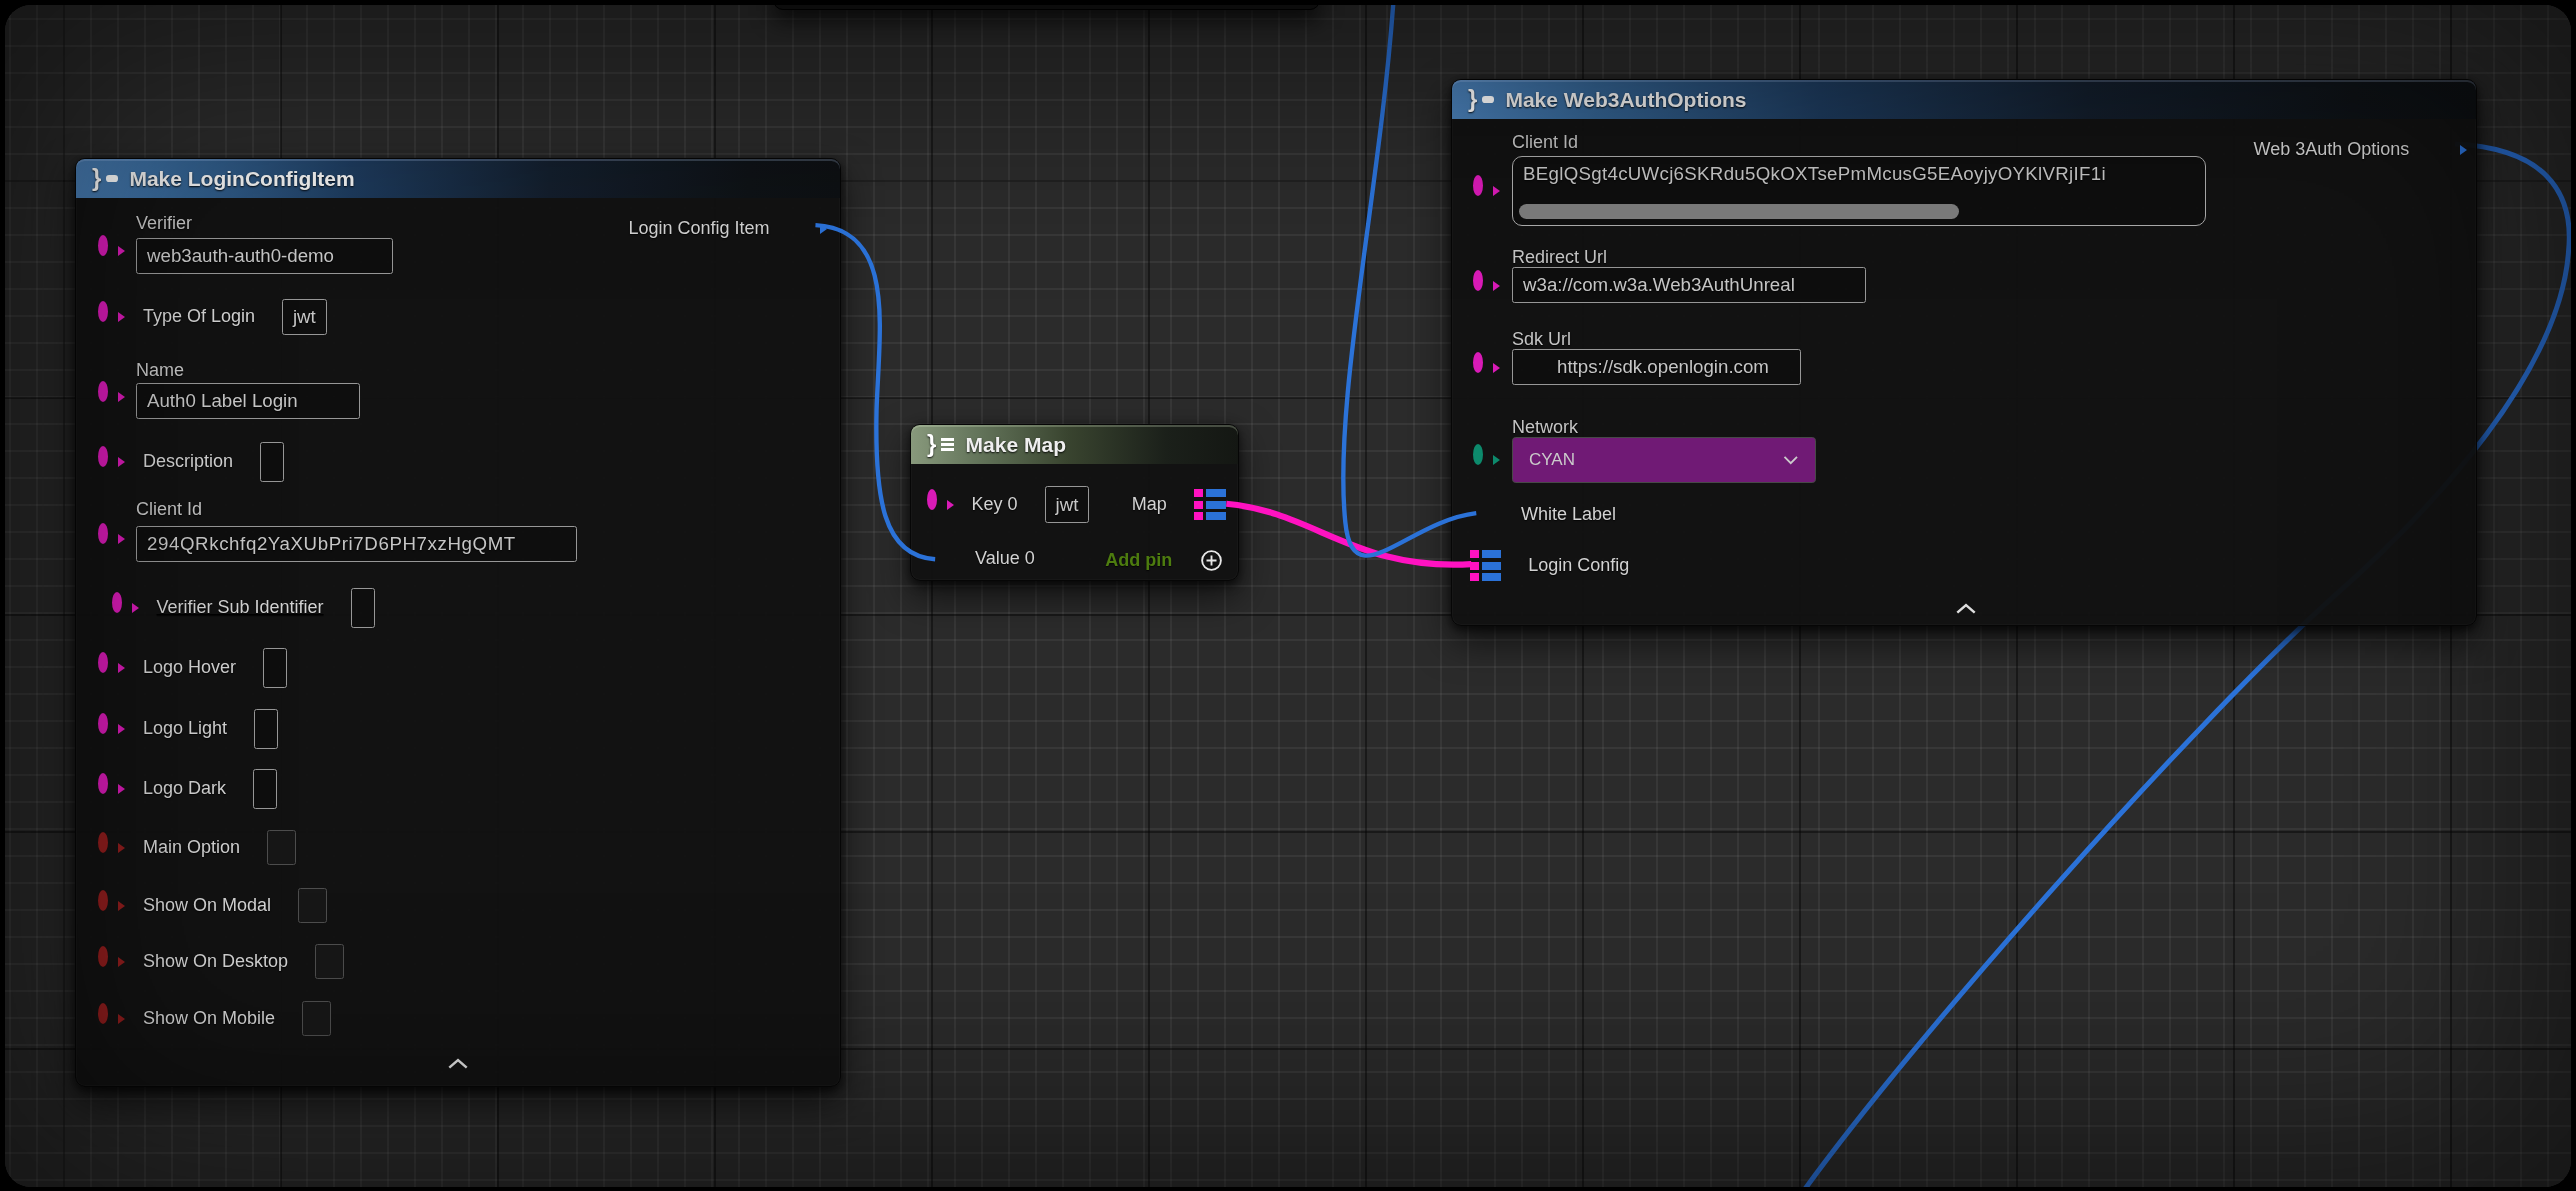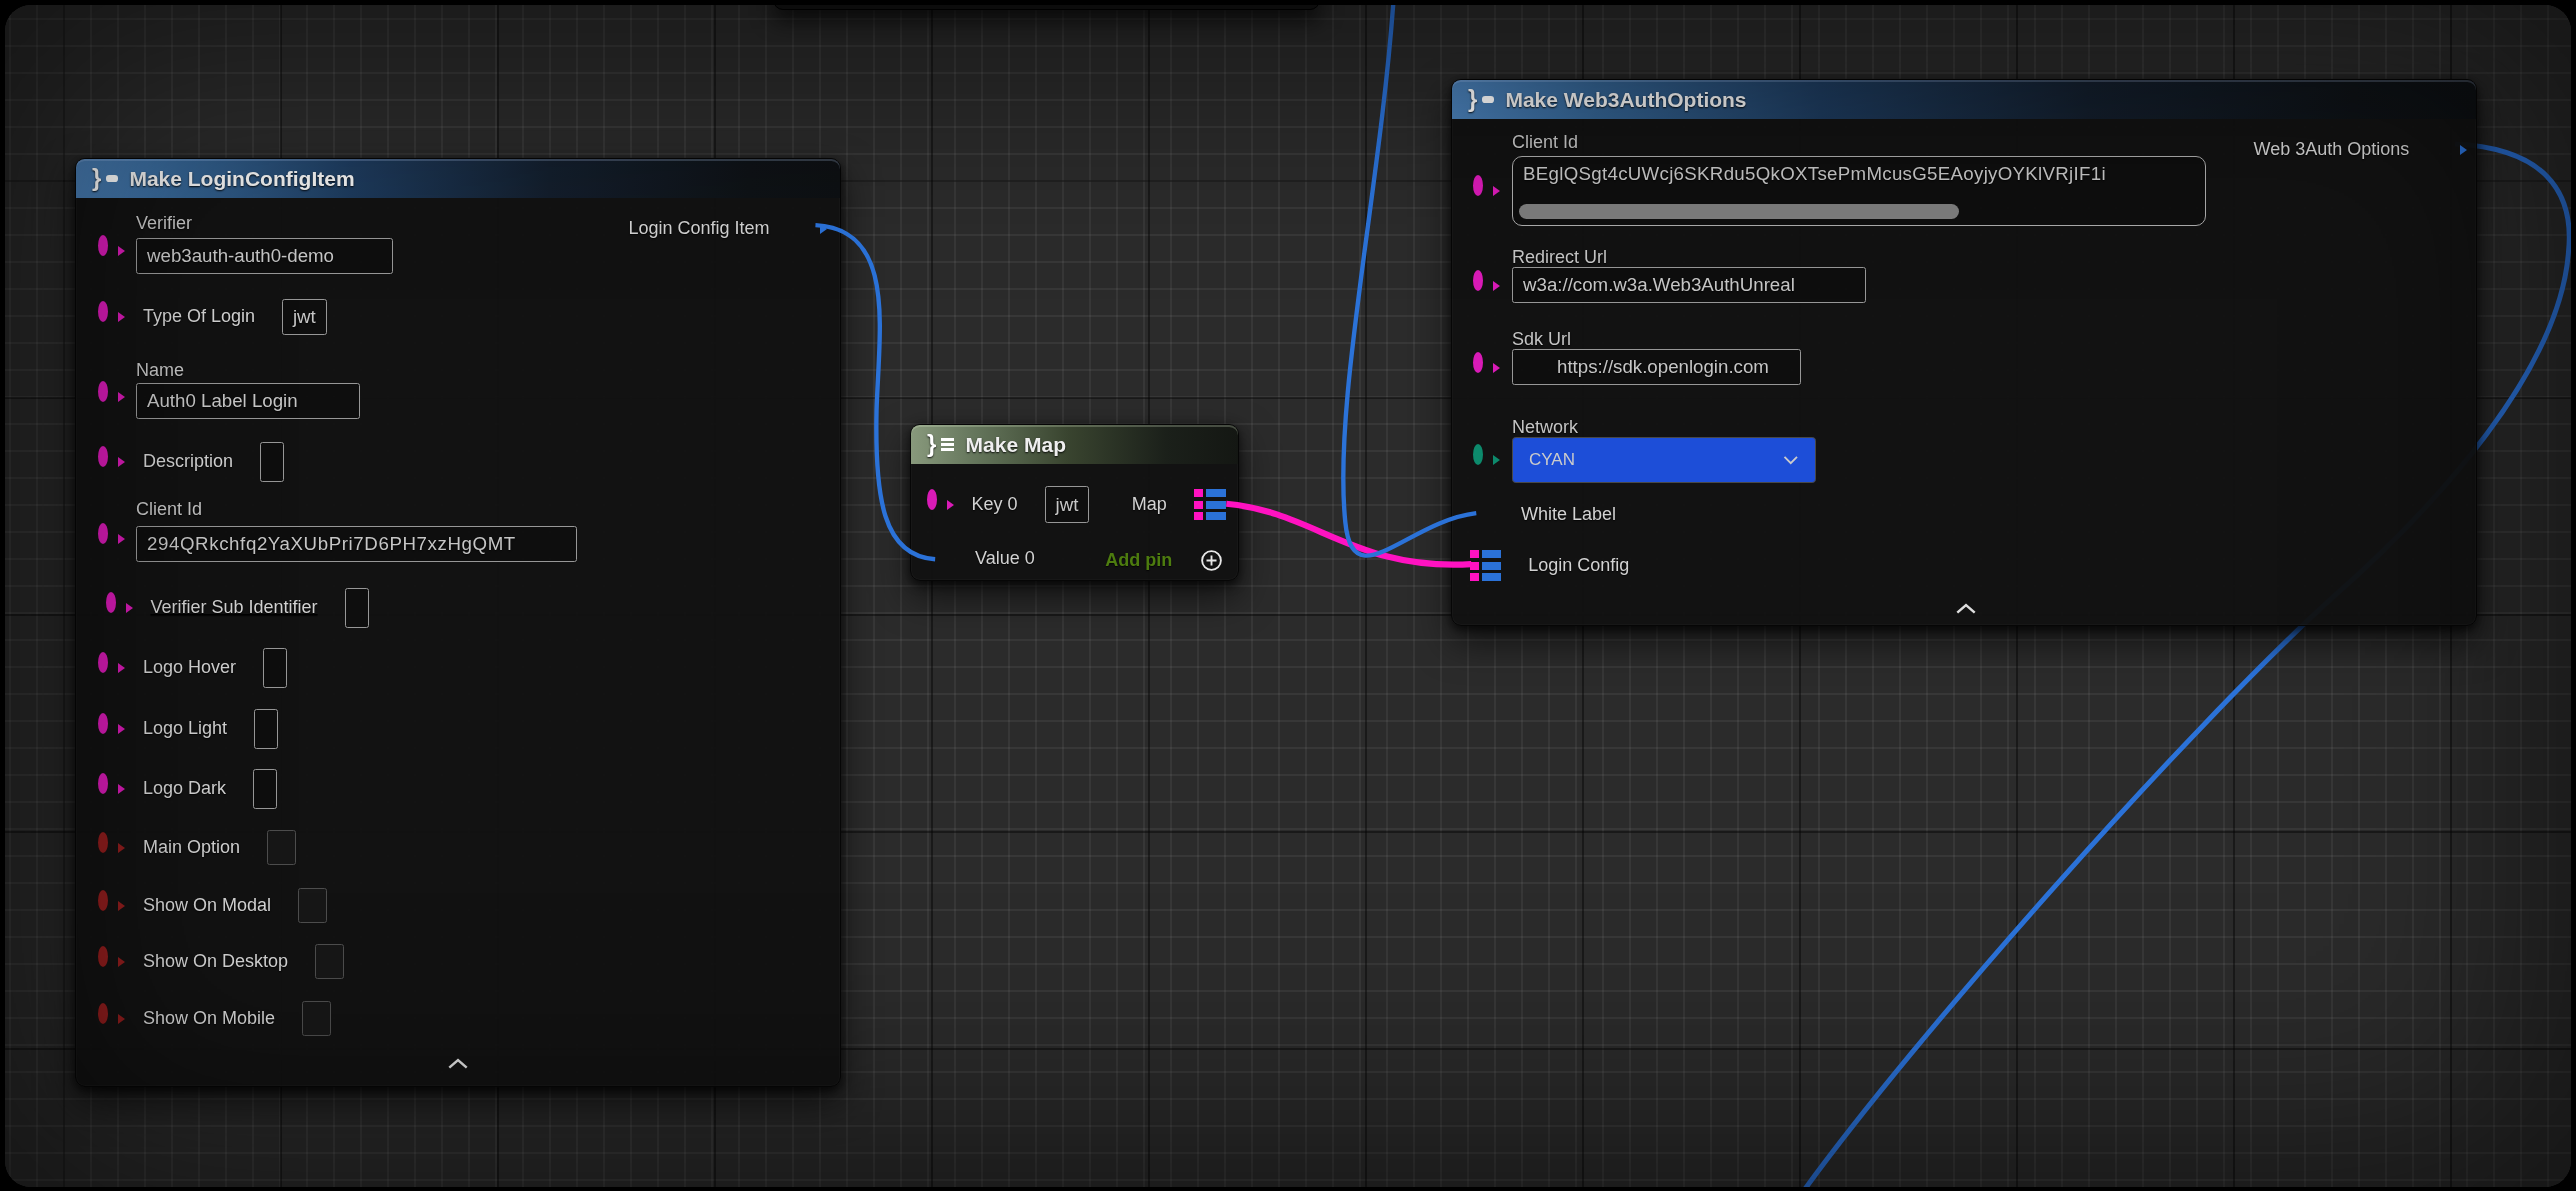--- a/index.html
+++ b/index.html
@@ -71,21 +71,21 @@
   .tbox {
     border:1.9px solid #979797; border-radius:2.5px; background:rgba(8,8,8,.35);
     color:#c6c6c6; font-size:18.7px; display:flex; align-items:center;
     padding:0 10px; white-space:nowrap; overflow:hidden;
     text-shadow:0 1.2px 1.2px rgba(0,0,0,.7);
   }
   .tbox.abs { position:absolute; }
   .tbox.empty { width:24px; padding:0; }
   .cbox { width:29px; height:35px; border:1.9px solid #4d4d4d; border-radius:2.5px; background:#171717; flex:none; }
 
-  .dd { position:absolute; background:#1d4ed8; border:1.9px solid #484848; border-radius:3.7px;
+  .dd { position:absolute; background:#701a75; border:1.9px solid #484848; border-radius:3.7px;
         display:flex; align-items:center; justify-content:space-between; padding:0 16px;
         color:#cbcbcb; font-size:17px;gap:21px; }
 
   .chev { position:absolute; z-index:2; }
   .scrollbar { position:absolute; left:6.2px; bottom:6.2px; width:440px; height:15px; border-radius:7.5px; background:#7d7d7d; }
 
   #top-sliver { position:absolute; left:768px; top:-18.7px; width:547px; height:24px; z-index:18;
     background:#131313; border:1.2px solid #000; border-radius:10px;
     box-shadow:0 8.7px 22.4px rgba(0,0,0,.75); }
 
@@ -141,21 +141,21 @@
       <span class="plabel">Description</span>
       <div class="tbox empty" style="height:40px;"></div>
     </div>
 
     <span class="flabel" style="left:60px; top:340px;">Client Id</span>
     <span class="pin hollow" style="--c:#d91bb7; position:absolute; left:22.4px; top:369px;"><span class="c"></span></span>
     <div class="tbox abs" style="left:60px; top:367px; width:441px; height:36px; letter-spacing:0.6px;">
       <span>294QRkchfq2YaXUbPri7D6PH7xzHgQMT</span>
     </div>
 
-    <div class="row" style="left:30px; top:428px;text-decoration:underline;">
+    <div class="row" style="left:36px; top:428px;text-decoration:underline;">
       <span class="pin hollow" style="--c:#d91bb7"><span class="c"></span></span>
       <span class="plabel">Verifier Sub Identifier</span>
       <div class="tbox empty" style="height:40px;"></div>
     </div>
 
     <div class="row" style="left:22.4px; top:488px;">
       <span class="pin hollow" style="--c:#d91bb7"><span class="c"></span></span>
       <span class="plabel">Logo Hover</span>
       <div class="tbox empty" style="height:40px;"></div>
     </div>

